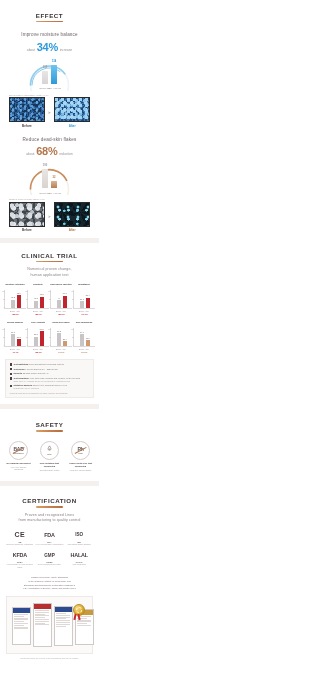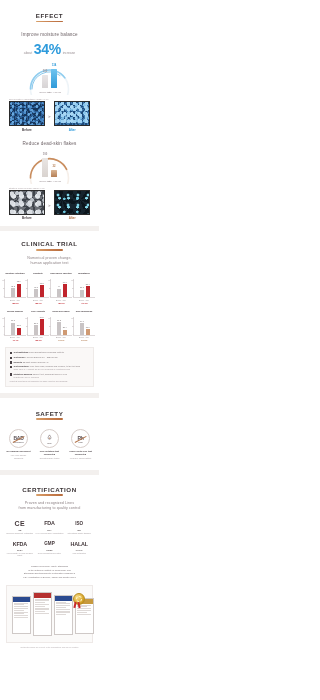--- a/index.html
+++ b/index.html
@@ -36,21 +36,21 @@
   .effect { padding: 13px 0 6px; background:#fff; }
   .eff-claim {
     margin-top: 10px; text-align: center;
     font-size: 4.6px; color: #6f6468; letter-spacing:.15px;
   }
   .eff-pct {
     margin-top: 3.5px; text-align:center;
     font-size: 4px; color:#9a9094;
     display:flex; align-items:baseline; justify-content:center; gap:1.6px;
   }
-  .eff-pct .big { font-size: 14px; font-weight: bold; letter-spacing:-.2px; }
+  .eff-pct .big { font-size: 11px; font-weight: bold; letter-spacing:-.2px; }
   .eff-pct .big.blue { color:#2e9bdc; }
   .eff-pct .big.brown { color:#b4764c; }
   .eff-pct .sm { font-size:3.3px; }
 
   
   .gfx { position: relative; height: 36px; margin-top: 2px; }
   .gfx svg { position:absolute; left:0; top:0; }
   .gfx-bars {
     position:absolute; left:0; right:0; bottom:7px;
     display:flex; align-items:flex-end; justify-content:center; gap:3px;
@@ -326,20 +326,25 @@
         </div>
         <div class="arrow">➤</div>
         <div class="micro-col">
           <div class="micro-img tex-b2"></div>
           <div class="micro-cap after-blue">After</div>
         </div>
       </div>
     </div>
 
     <div class="eff-claim" style="margin-top:9px">Reduce dead-skin flakes</div>
+    <div class="eff-pct">
+      <span class="sm">about</span>
+      <span class="big brown">68%</span>
+      <span class="sm">reduction</span>
+    </div>
 
     <div class="gfx">
       <svg width="99" height="36" viewBox="0 0 99 36">
         <circle cx="49.5" cy="30" r="19" fill="none" stroke="#f6efe9" stroke-width="1.6"></circle>
         <path d="M 30.5 30 A 19 19 0 0 1 66.6 21.4" fill="none" stroke="#c98d5e" stroke-width="1.6" stroke-linecap="round"></path>
       </svg>
       <div class="gfx-bars">
         <div class="gbar n1" style="height:19px">
           <span class="cap" style="color:#9b9195">100</span>
           <span class="foot">Before use</span>

